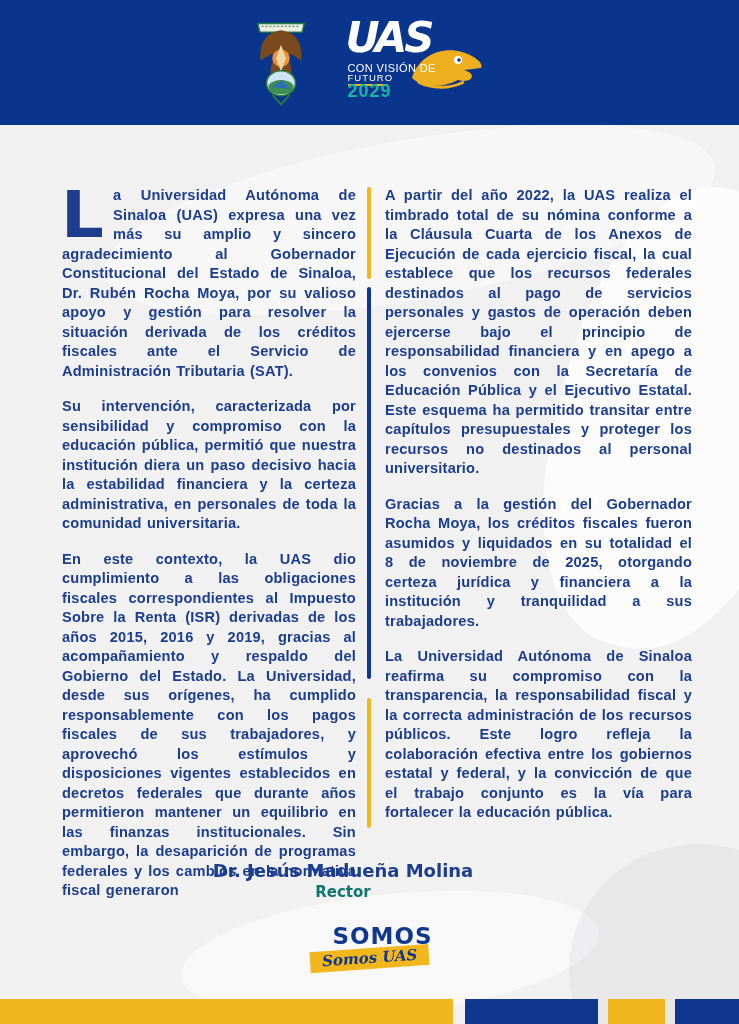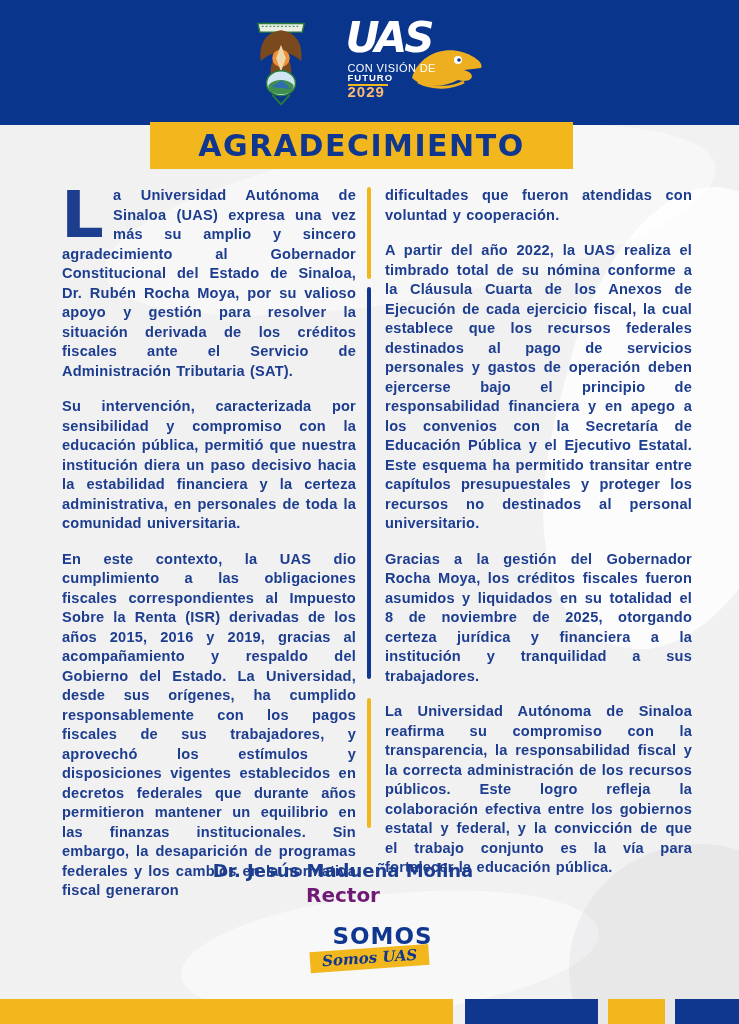--- a/index.html
+++ b/index.html
@@ -29,22 +29,22 @@
   .logos { position:absolute; left:0; top:16px; width:100%; height:100px;
            display:flex; justify-content:center; align-items:flex-start; gap:38px; }
   .crest { width:54px; height:92px; }
   .uas-logo { position:relative; width:140px; height:92px; color:#fff; }
   .uas-word { position:absolute; left:0; top:2px; font-size:42px; line-height:40px;
               font-weight:bold; font-style:italic; letter-spacing:-3px;
               font-family:"DejaVu Sans", sans-serif; }
   .eagle { position:absolute; left:62px; top:26px; width:78px; height:52px; }
   .tagline { position:absolute; left:2px; top:48px; line-height:9px; }
   .tg1 { font-size:11px; font-weight:normal; letter-spacing:.4px; display:block; }
-  .tg2 { font-size:9.5px; font-weight:bold; letter-spacing:1px; display:block; }
-  .tg-year { font-size:15px; font-weight:bold; color:#fdba74; display:block;
+  .tg2 { font-size:9.5px; font-weight:normal; letter-spacing:1px; display:block; }
+  .tg-year { font-size:18px; font-weight:bold; color:#14b8a6; display:block;
              margin-top:2px; letter-spacing:1px;
              border-top:2px solid #f2b71d; width:40px; padding-top:1px; }
 
   
   .banner { position:absolute; left:150px; top:122px; width:423px; height:47px;
             background:#f2b71d; z-index:3; display:flex; align-items:center;
             justify-content:center; }
   .banner span { color:#10378f; font-weight:bold; font-size:30px;
                  letter-spacing:1.5px; font-family:"DejaVu Sans", sans-serif; }
 
@@ -63,21 +63,21 @@
   .seg { position:absolute; left:367px; width:4px; border-radius:2px; z-index:2; }
   .seg-y1 { top:187px; height:92px;  background:#f2b71d; }
   .seg-b1 { top:287px; height:392px; background:#10378f; }
   .seg-y2 { top:698px; height:130px; background:#f2b71d; }
 
   
   .signature { position:absolute; left:0; top:860px; width:590px;
                text-align:center; z-index:2;margin-left:48px; }
   .sig-name { color:#1d3d8f; font-weight:bold; font-size:18px;
               font-family:"DejaVu Sans", sans-serif; }
-  .sig-role { color:#701a75; font-weight:bold; font-size:20px; margin-top:2px;
+  .sig-role { color:#0f766e; font-weight:bold; font-size:15px; margin-top:2px;
               font-family:"DejaVu Sans", sans-serif; }
 
   
   .brand { position:absolute; left:0; top:925px; width:739px; text-align:center;
            z-index:2; font-family:"DejaVu Sans", sans-serif; }
   .brand-l1 { color:#10378f; font-weight:bold; font-size:23px;
               letter-spacing:1px; line-height:23px;padding-left:26px; }
   .brand-l2 { color:#10378f; font-weight:bold; font-size:26px;
               letter-spacing:.5px; line-height:25px; }
   .brand-sticker { display:inline-block; margin-top:-4px; background:#f2b71d;
@@ -125,37 +125,33 @@
         </svg>
         <div class="tagline">
           <span class="tg1">CON VISIÓN DE</span>
           <span class="tg2">FUTURO</span>
           <span class="tg-year">2029</span>
         </div>
       </div>
     </div>
   </header>
 
-  <div class="banner">
-    <span>AGRADECIMIENTO</span>
-  </div>
 
   <main>
     <div class="col col-left">
       <p><span class="dropcap">L</span><span>a Universidad Autónoma de Sinaloa (UAS) expresa una vez más su amplio y sincero agradecimiento al Gobernador Constitucional del Estado de Sinaloa, Dr. Rubén Rocha Moya, por su valioso apoyo y gestión para resolver la situación derivada de los créditos fiscales ante el Servicio de Administración Tributaria (SAT).</span></p>
       <p>Su intervención, caracterizada por sensibilidad y compromiso con la educación pública, permitió que nuestra institución diera un paso decisivo hacia la estabilidad financiera y la certeza administrativa, en personales de toda la comunidad universitaria.</p>
       <p>En este contexto, la UAS dio cumplimiento a las obligaciones fiscales correspondientes al Impuesto Sobre la Renta (ISR) derivadas de los años 2015, 2016 y 2019, gracias al acompañamiento y respaldo del Gobierno del Estado. La Universidad, desde sus orígenes, ha cumplido responsablemente con los pagos fiscales de sus trabajadores, y aprovechó los estímulos y disposiciones vigentes establecidos en decretos federales que durante años permitieron mantener un equilibrio en las finanzas institucionales. Sin embargo, la desaparición de programas federales y los cambios en la normativa fiscal generaron</p>
     </div>
 
     <span class="seg seg-y1"></span>
     <span class="seg seg-b1"></span>
     <span class="seg seg-y2"></span>
 
     <div class="col col-right">
-      <p>dificultades que fueron atendidas con voluntad y cooperación.</p>
       <p>A partir del año 2022, la UAS realiza el timbrado total de su nómina conforme a la Cláusula Cuarta de los Anexos de Ejecución de cada ejercicio fiscal, la cual establece que los recursos federales destinados al pago de servicios personales y gastos de operación deben ejercerse bajo el principio de responsabilidad financiera y en apego a los convenios con la Secretaría de Educación Pública y el Ejecutivo Estatal. Este esquema ha permitido transitar entre capítulos presupuestales y proteger los recursos no destinados al personal universitario.</p>
       <p>Gracias a la gestión del Gobernador Rocha Moya, los créditos fiscales fueron asumidos y liquidados en su totalidad el 8 de noviembre de 2025, otorgando certeza jurídica y financiera a la institución y tranquilidad a sus trabajadores.</p>
       <p>La Universidad Autónoma de Sinaloa reafirma su compromiso con la transparencia, la responsabilidad fiscal y la correcta administración de los recursos públicos. Este logro refleja la colaboración efectiva entre los gobiernos estatal y federal, y la convicción de que el trabajo conjunto es la vía para fortalecer la educación pública.</p>
     </div>
   </main>
 
   <div class="signature">
     <div class="sig-name">Dr. Jesús Madueña Molina</div>
     <div class="sig-role">Rector</div>
   </div>

